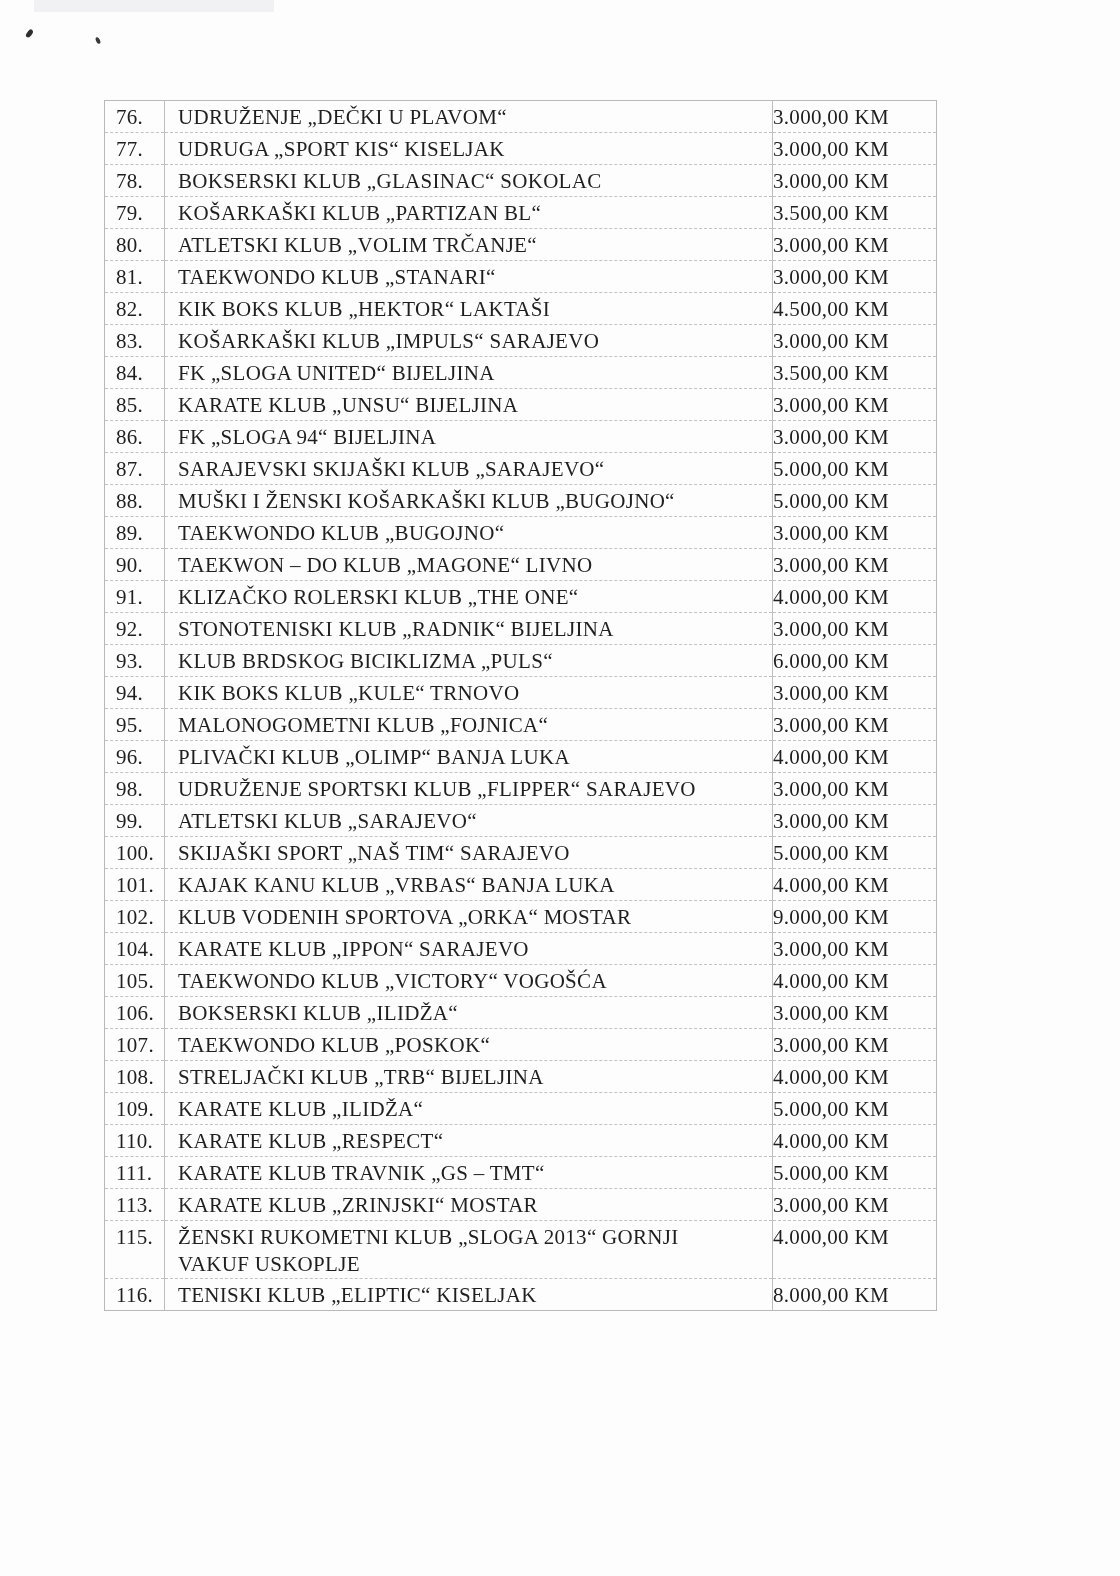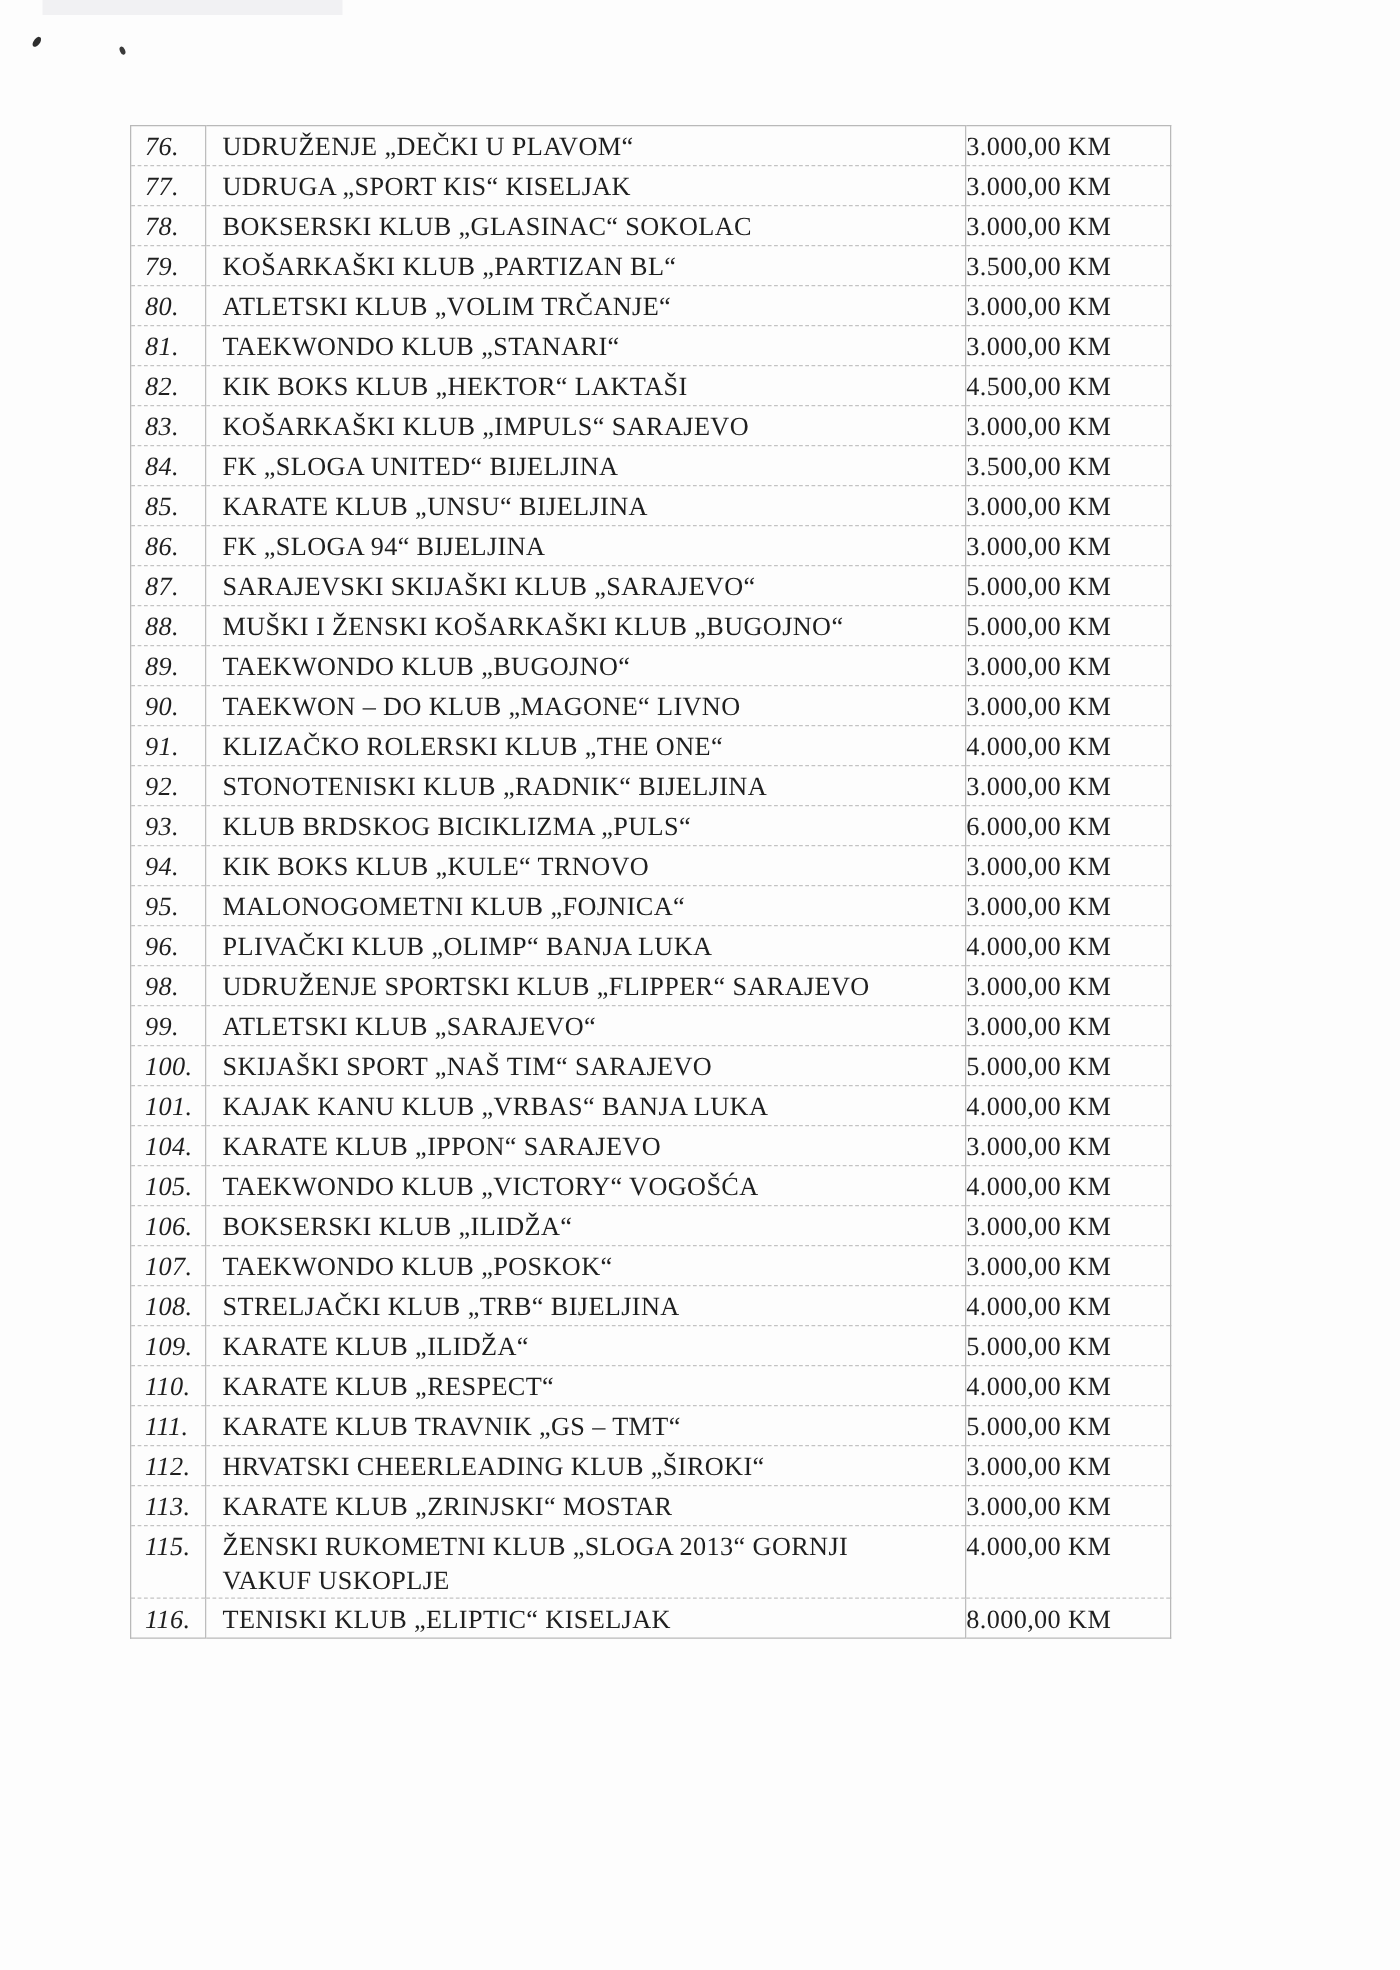--- a/index.html
+++ b/index.html
@@ -45,21 +45,21 @@
   .grants tr { height: 32px; }
   .grants td {
     border-bottom: 1px dashed #c3c3c3;
     border-left: 1px solid #bdbdbd;
     vertical-align: top;
     padding-top: 3px;
     line-height: 27px;
     white-space: nowrap;
     overflow: hidden;
   }
-  .grants td:first-child { border-left: none; font-style: italic; }
+  .grants td:first-child { border-left: none; }
   .grants td.num { padding-left: 11px; }
   .grants td.name { padding-left: 13px; white-space: pre-wrap; }
   .grants td.amt { }
 </style>
 </head>
 <body>
 
 <div class="page">
 
   <div class="scan-bar"></div>
@@ -192,20 +192,25 @@
           <td class="num">100.</td>
           <td class="name">SKIJAŠKI SPORT „NAŠ TIM“ SARAJEVO</td>
           <td class="amt">5.000,00 KM</td>
         </tr>
         <tr>
           <td class="num">101.</td>
           <td class="name">KAJAK KANU KLUB „VRBAS“ BANJA LUKA</td>
           <td class="amt">4.000,00 KM</td>
         </tr>
         <tr>
+          <td class="num">102.</td>
+          <td class="name">KLUB VODENIH SPORTOVA „ORKA“ MOSTAR</td>
+          <td class="amt">9.000,00 KM</td>
+        </tr>
+        <tr>
           <td class="num">104.</td>
           <td class="name">KARATE KLUB „IPPON“ SARAJEVO</td>
           <td class="amt">3.000,00 KM</td>
         </tr>
         <tr>
           <td class="num">105.</td>
           <td class="name">TAEKWONDO KLUB „VICTORY“ VOGOŠĆA</td>
           <td class="amt">4.000,00 KM</td>
         </tr>
         <tr>
@@ -230,25 +235,20 @@
         </tr>
         <tr>
           <td class="num">110.</td>
           <td class="name">KARATE KLUB „RESPECT“</td>
           <td class="amt">4.000,00 KM</td>
         </tr>
         <tr>
           <td class="num">111.</td>
           <td class="name">KARATE KLUB TRAVNIK „GS – TMT“</td>
           <td class="amt">5.000,00 KM</td>
-        </tr>
-        <tr>
-          <td class="num">112.</td>
-          <td class="name">HRVATSKI CHEERLEADING KLUB „ŠIROKI“</td>
-          <td class="amt">3.000,00 KM</td>
         </tr>
         <tr>
           <td class="num">113.</td>
           <td class="name">KARATE KLUB „ZRINJSKI“ MOSTAR</td>
           <td class="amt">3.000,00 KM</td>
         </tr>
         <tr>
           <td class="num">115.</td>
           <td class="name">ŽENSKI RUKOMETNI KLUB „SLOGA 2013“ GORNJI
 VAKUF USKOPLJE</td>

